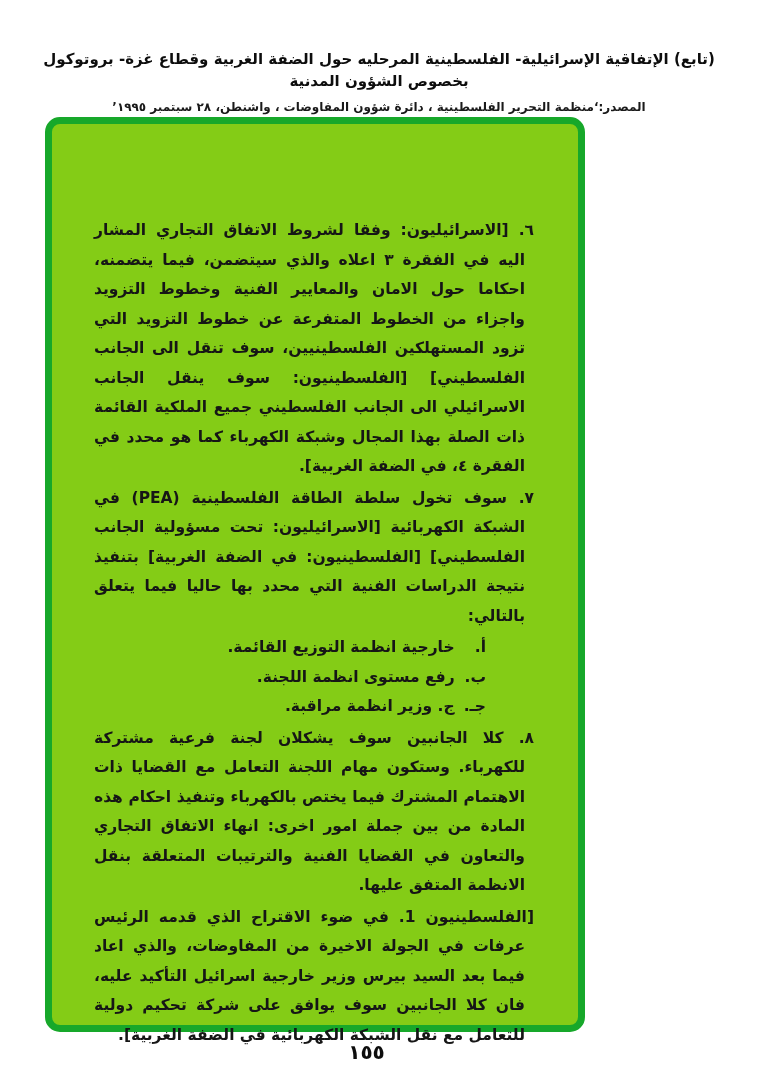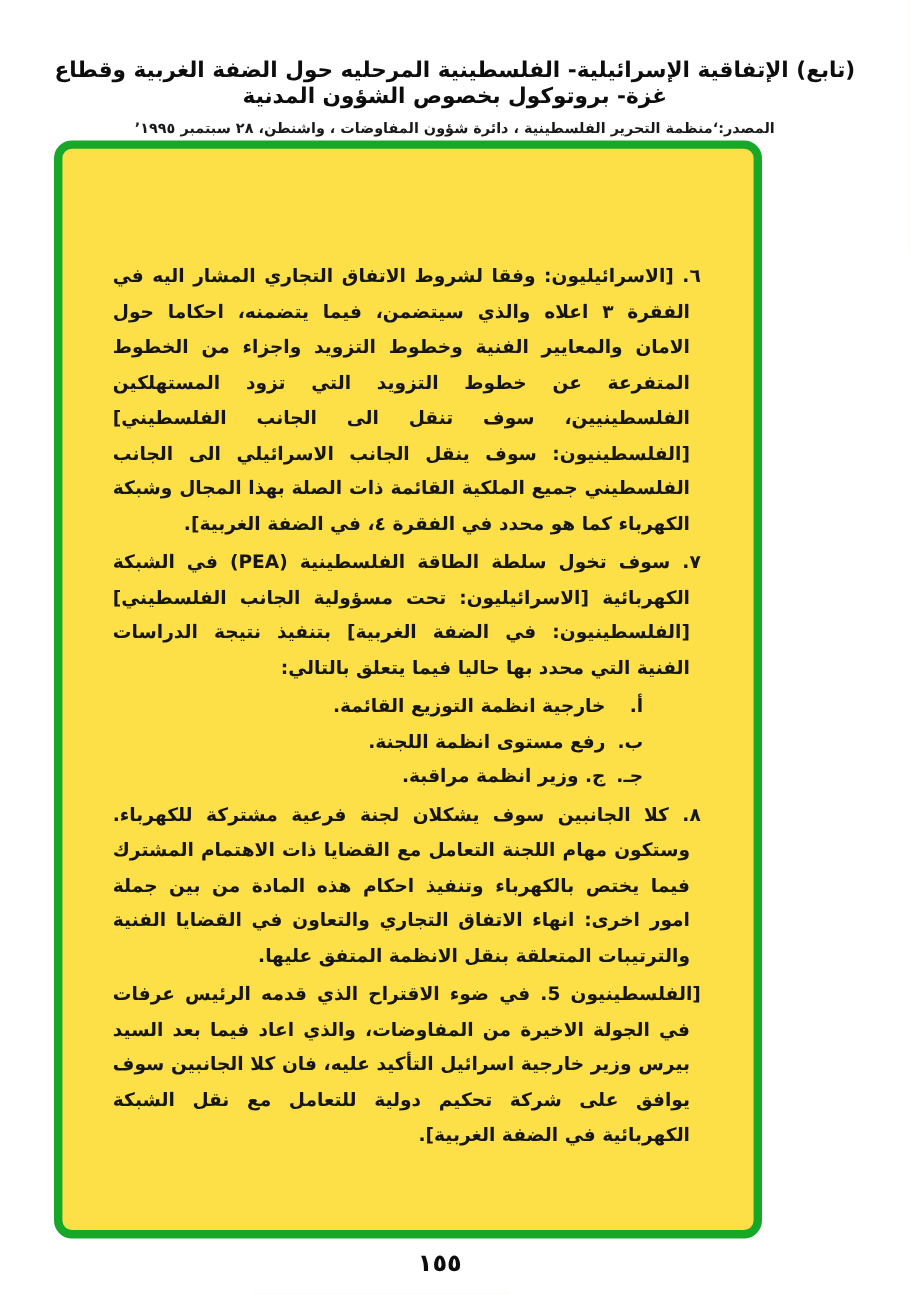--- a/index.html
+++ b/index.html
@@ -16,42 +16,42 @@
   
   .header {
     position: absolute;
     top: 48px;
     left: 30px;
     right: 30px;
     text-align: center;
     direction: rtl;
   }
   .title {
-    font-size: 18px;
+    font-size: 15px;
     font-weight: 700;
     color: #0d0d0d;
     letter-spacing: 0px;
     line-height: 22px;
   }
   .source {
     margin-top: 8px;
     font-size: 12px;
     font-weight: 700;
     color: #1a1a1a;
   }
   
   .frame {
     position: absolute;
     left: 45px;
     top: 117px;
-    width: 590px;
+    width: 540px;
     height: 915px;
     border: 7px solid #17a82a;
     border-radius: 15px;
-    background: #fde047;
+    background: #84cc16;
   }
   
   .content {
     direction: rtl;
     padding: 92px 44px 0 42px;
     font-size: 15.5px;
     font-weight: 700;
     line-height: 29.5px;
     text-align: justify;
     color: #161616;
@@ -107,21 +107,21 @@
       <p class="para hang"><span class="marker">٧.</span> <span>سوف تخول سلطة الطاقة الفلسطينية (PEA) في الشبكة الكهربائية [الاسرائيليون: تحت مسؤولية الجانب الفلسطيني] [الفلسطينيون: في الضفة الغربية] بتنفيذ نتيجة الدراسات الفنية التي محدد بها حاليا فيما يتعلق بالتالي:</span></p>
 
       <div class="sublist">
         <p class="subitem"><span class="submarker">أ.</span> <span>خارجية انظمة التوزيع القائمة.</span></p>
         <p class="subitem"><span class="submarker">ب.</span> <span>رفع مستوى انظمة اللجنة.</span></p>
         <p class="subitem"><span class="submarker">جـ.</span> <span>ج. وزير انظمة مراقبة.</span></p>
       </div>
 
       <p class="para hang"><span class="marker">٨.</span> <span>كلا الجانبين سوف يشكلان لجنة فرعية مشتركة للكهرباء. وستكون مهام اللجنة التعامل مع القضايا ذات الاهتمام المشترك فيما يختص بالكهرباء وتنفيذ احكام هذه المادة من بين جملة امور اخرى: انهاء الاتفاق التجاري والتعاون في القضايا الفنية والترتيبات المتعلقة بنقل الانظمة المتفق عليها.</span></p>
 
-      <p class="para hang"><span>[الفلسطينيون 5. في ضوء الاقتراح الذي قدمه الرئيس عرفات في الجولة الاخيرة من المفاوضات، والذي اعاد فيما بعد السيد بيرس وزير خارجية اسرائيل التأكيد عليه، فان كلا الجانبين سوف يوافق على شركة تحكيم دولية للتعامل مع نقل الشبكة الكهربائية في الضفة الغربية].</span></p>
+      <p class="para hang"><span>[الفلسطينيون 1. في ضوء الاقتراح الذي قدمه الرئيس عرفات في الجولة الاخيرة من المفاوضات، والذي اعاد فيما بعد السيد بيرس وزير خارجية اسرائيل التأكيد عليه، فان كلا الجانبين سوف يوافق على شركة تحكيم دولية للتعامل مع نقل الشبكة الكهربائية في الضفة الغربية].</span></p>
 
     </div>
   </div>
 
   <div class="footer">
     <span class="pagenum">١٥٥</span>
   </div>
 
 </div>
 

